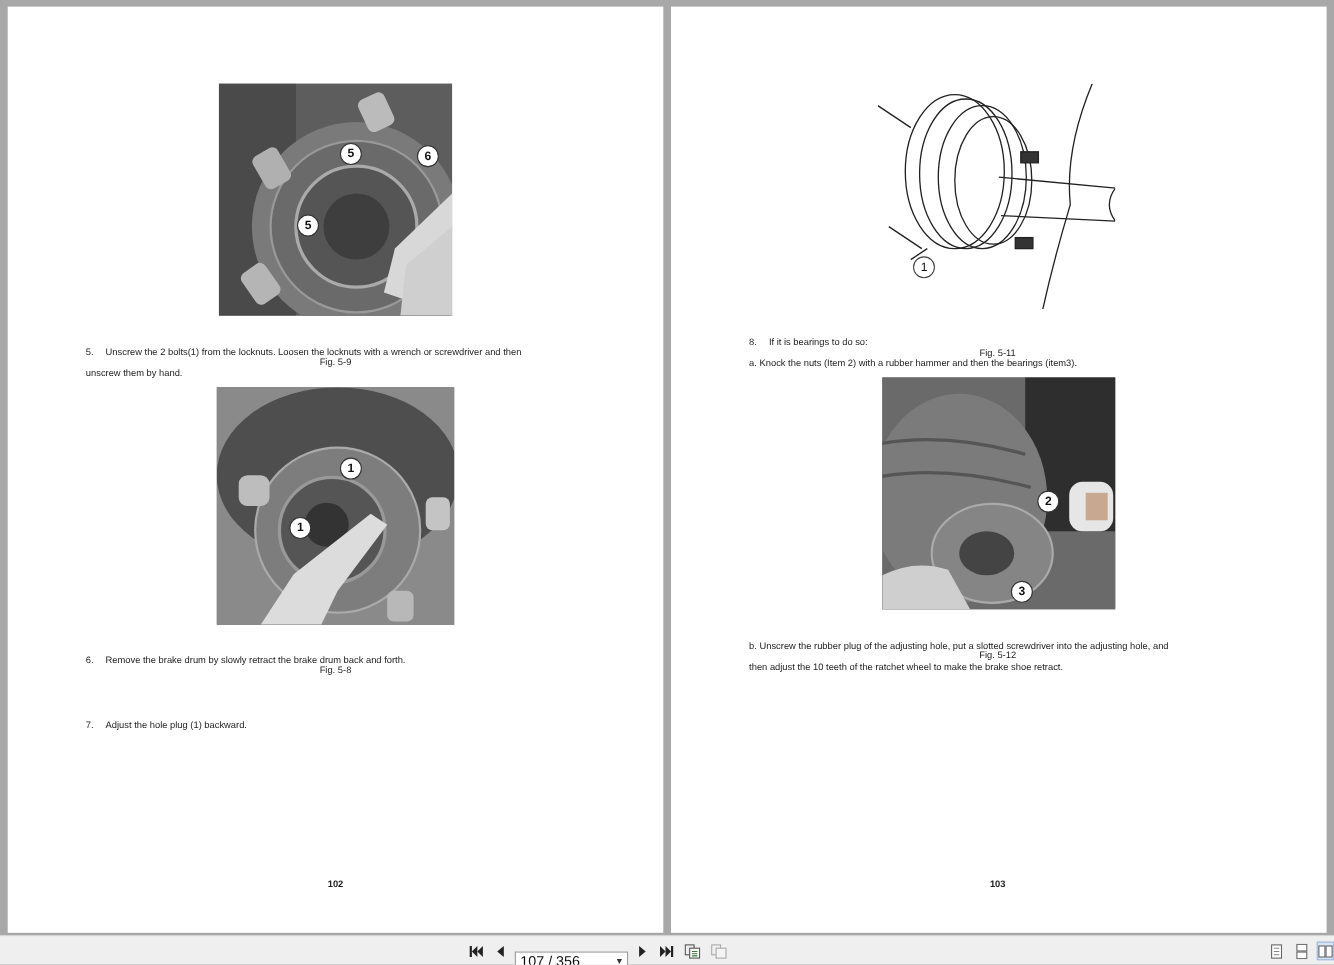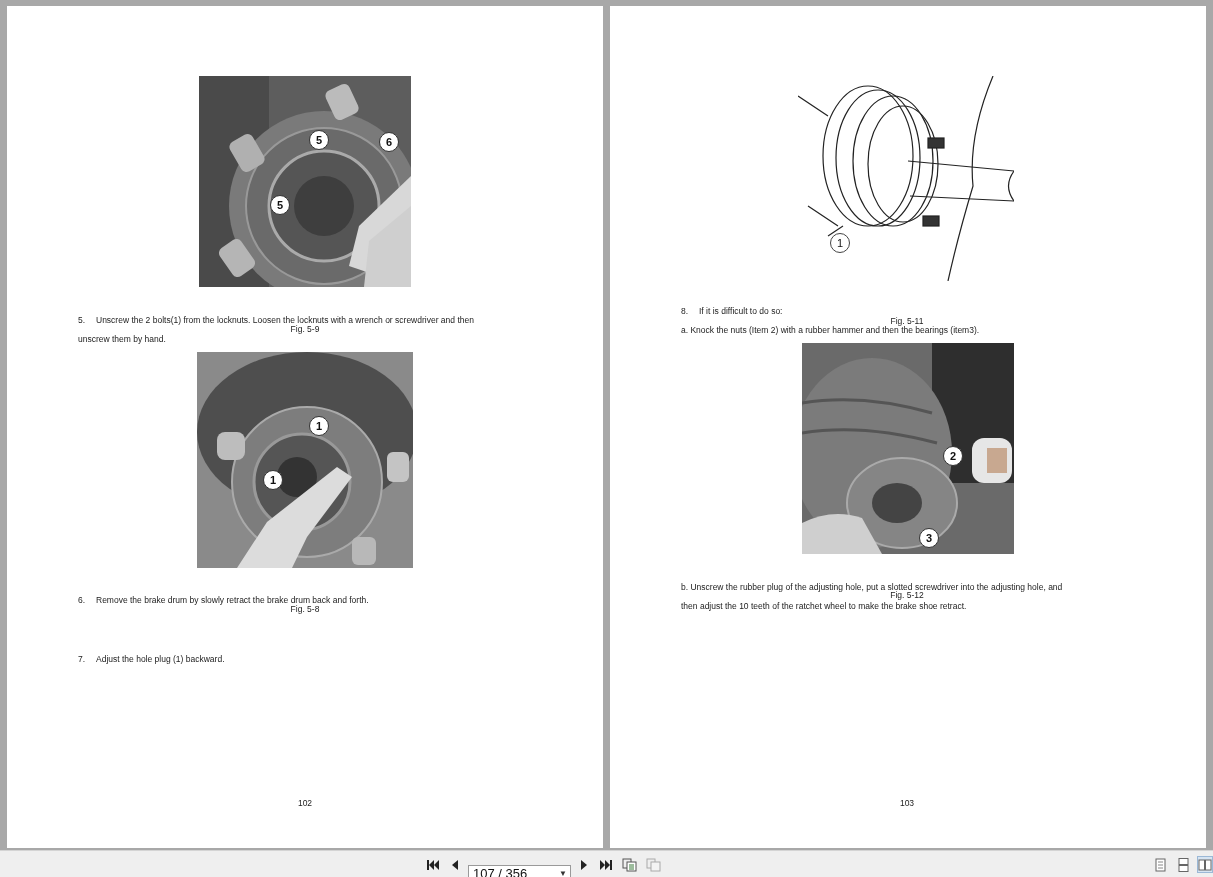--- a/index.html
+++ b/index.html
@@ -16,21 +16,21 @@
   .callout {
     position: absolute; width: 20px; height: 20px; border-radius: 50%;
     background: #fff; border: 1.5px solid #333; color: #111;
     font: bold 11px "Liberation Sans", sans-serif; display: flex; align-items: center; justify-content: center;
   }
   .callout.thin { border: 1px solid #444; font-weight: normal; background: #fff; }
 
   .caption { position: absolute; font-size: 8.5px; color: #222; text-align: center; width: 200px; margin-top: 28px; }
   .para { position: absolute; font-size: 8.5px; color: #222; line-height: 19px; }
   .para .num { display: inline-block; width: 18px; }
-  .pagenum { position: absolute; font-size: 8.5px; color: #222; width: 60px; text-align: center; }
+  .pagenum { position: absolute; font-size: 8.5px; color: #222; width: 60px; text-align: center; font-weight: bold; }
 
   .toolbar { position: absolute; left: 0; top: 850px; width: 1213px; height: 27px; background: #efefef; border-top: 1px solid #d4d4d4; }
   .tbtn { position: absolute; top: 5px; height: 17px; display: flex; align-items: center; justify-content: center; color: #222; font-size: 11px; cursor: pointer; }
   .page-field {
     position: absolute; left: 468px; top: 14px; width: 103px; height: 18px;
     background: #fff; border: 1px solid #9a9a9a; font-size: 13px; color: #111;
     padding-left: 4px; line-height: 16px;
   }
   .page-field .dd { position: absolute; right: 3px; top: 0; font-size: 8px; color: #333; }
 </style>
@@ -107,21 +107,21 @@
         <rect x="130" y="62" width="16" height="10" fill="#333"></rect>
         <rect x="125" y="140" width="16" height="10" fill="#333"></rect>
         <path d="M10 130 L40 150 M0 20 L30 40"></path>
         <path d="M30 160 L45 150"></path>
       </svg>
       <div class="callout thin" style="left:32px; top:157px;">1</div>
     </div>
     <div class="caption" style="left:197px; top:282px;">Fig. 5-11</div>
 
     <div class="para" style="left:71px; top:296px; width:520px;">
-      <span class="num">8.</span><span>If it is difficult to do so:</span>
+      <span class="num">8.</span><span>If it is bearings to do so:</span>
     </div>
     <div class="para" style="left:71px; top:315px; width:520px;">
       <span>a. Knock the nuts (Item 2) with a rubber hammer and then the bearings (item3).</span>
     </div>
 
     <div class="fig photo" style="left:192px; top:337px; width:212px; height:211px;">
       <svg width="212" height="211" viewBox="0 0 212 211">
         <rect width="212" height="211" fill="#6a6a6a"></rect>
         <rect x="130" y="0" width="82" height="140" fill="#2e2e2e"></rect>
         <ellipse cx="70" cy="110" rx="80" ry="95" fill="#7b7b7b"></ellipse>

